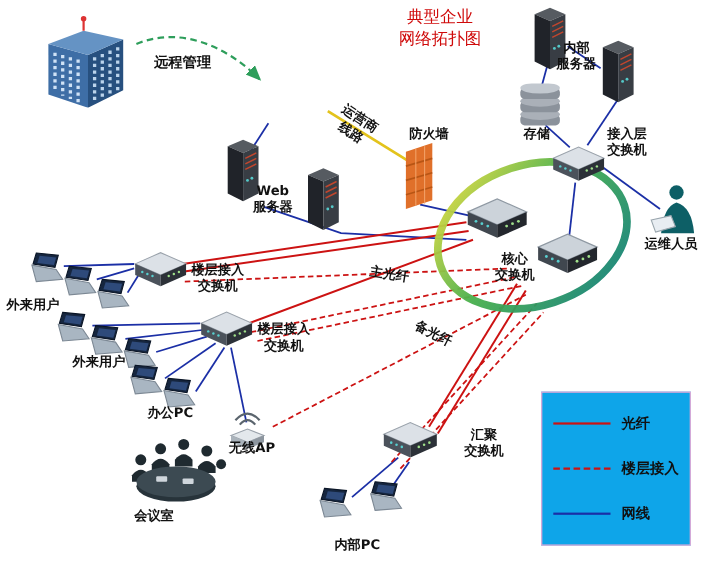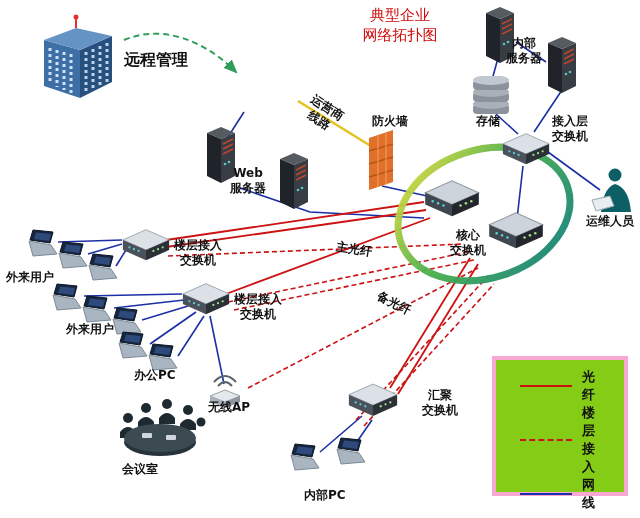--- a/index.html
+++ b/index.html
@@ -12,22 +12,22 @@
   .lbl{position:absolute;z-index:3;font-weight:bold;font-size:12px;color:#111;
        white-space:pre-line;line-height:1.25;text-align:center}
   .title{position:absolute;z-index:3;font-weight:normal;font-size:15px;line-height:1.3;
          color:var(--title,#cf0a0a);text-align:center;white-space:pre-line}
   .cable path{stroke:var(--cable,#1b2fa6);stroke-width:1.6;fill:none}
   .fiber path{stroke:var(--fiber,#cc1212);stroke-width:1.8;fill:none}
   .backup path{stroke:var(--fiber,#cc1212);stroke-width:1.6;stroke-dasharray:5 3;fill:none}
   .carrier{stroke:var(--carrier,#e3c31c);stroke-width:2.5;fill:none}
   .mgmt{stroke:var(--mgmt,#2e9e5b);stroke-width:2;stroke-dasharray:6 4;fill:none}
   .legend{position:absolute;z-index:4;left:492px;top:356px;width:136px;height:140px;
-          border:4px solid #f9a8d4;background:#84cc16;display:flex;flex-direction:column;
-          justify-content:space-around;padding:8px 24px}
+          border:1px solid #f9a8d4;background:#0ea5e9;display:flex;flex-direction:column;
+          justify-content:space-around;padding:8px 10px}
   .legend-row{display:flex;align-items:center;gap:10px}
   .sample{width:52px;flex:0 0 52px}
   .sample.solid-red{border-top:2px solid var(--fiber,#cc1212);height:0}
   .sample.dashed-red{border-top:2px dashed var(--fiber,#cc1212);height:0}
   .sample.solid-blue{border-top:2px solid var(--cable,#1b2fa6);height:0}
   .legend-label{font-weight:bold;font-size:13px;color:#111}
 </style>
 </head>
 <body>
 
@@ -110,21 +110,21 @@
       <g stroke="#bcd4ec" stroke-width="3" stroke-dasharray="3 3">
         <line x1="56" y1="42" x2="56" y2="84"></line>
           <line x1="63" y1="39" x2="63" y2="81"></line>
         <line x1="70" y1="36" x2="70" y2="78"></line>
           <line x1="77" y1="33" x2="77" y2="74"></line>
       </g>
       <line x1="46" y1="18" x2="46" y2="8" stroke="#d33" stroke-width="2"></line>
       <circle cx="46" cy="7" r="2.5" fill="#d33"></circle>
     </svg>
   </div>
-  <div class="lbl" style="left:124px;top:50px;font-size:16px">远程管理</div>
+  <div class="lbl" style="left:140px;top:50px;font-size:13px">远程管理</div>
 
   <div class="lbl" style="left:316px;top:92px;transform:rotate(33deg);transform-origin:left top">运营商
 线路</div>
 
   <div class="lbl" style="left:372px;top:114px">防火墙</div>
   <div class="node" style="left:366px;top:130px">
     <svg width="30" height="60" viewBox="0 0 30 60">
       <polygon points="3,8 27,0 27,52 3,60" fill="#e0702a"></polygon>
       <g stroke="#b85514" stroke-width="1.5">
         <line x1="3" y1="21" x2="27" y2="14"></line>

